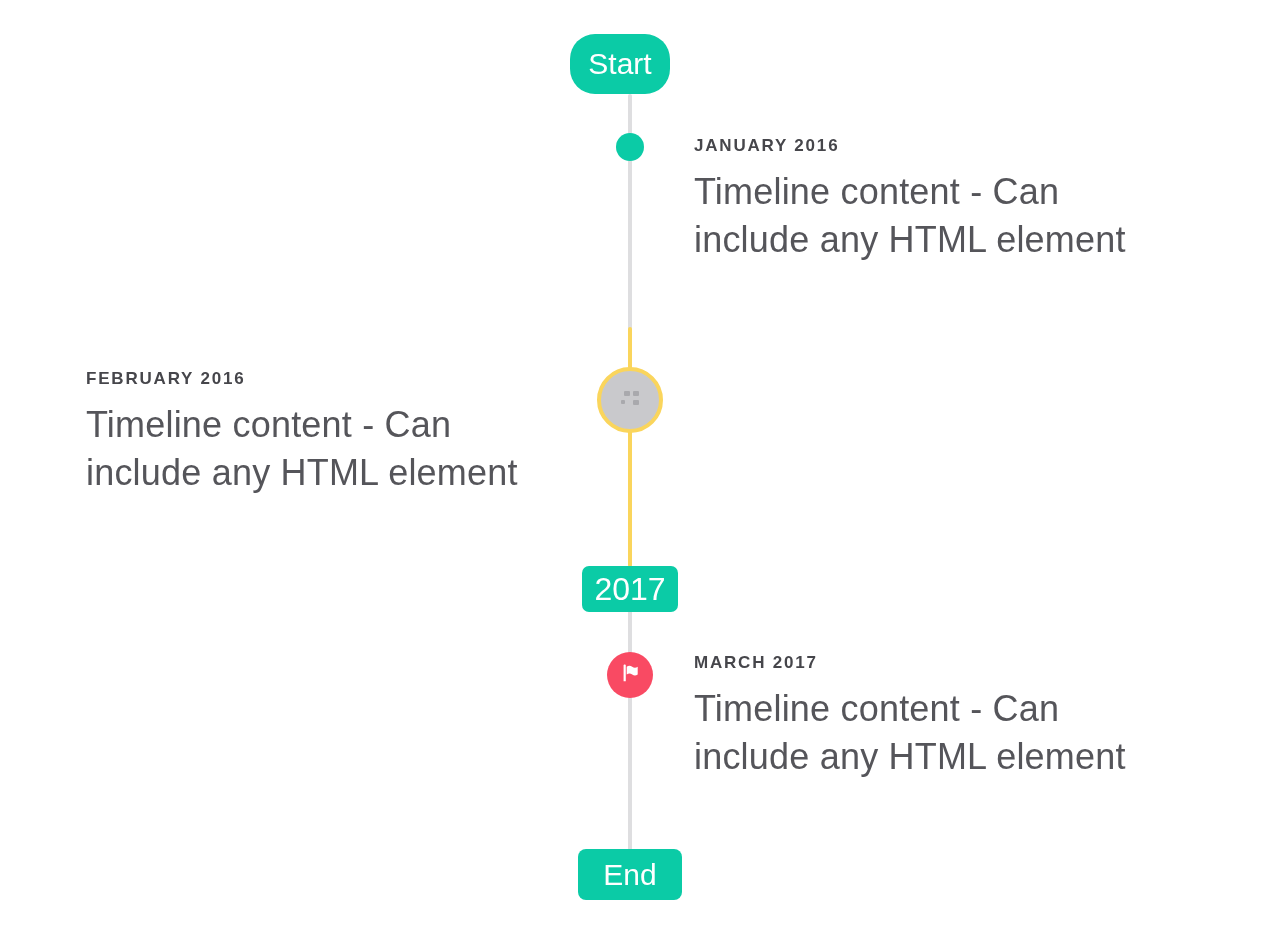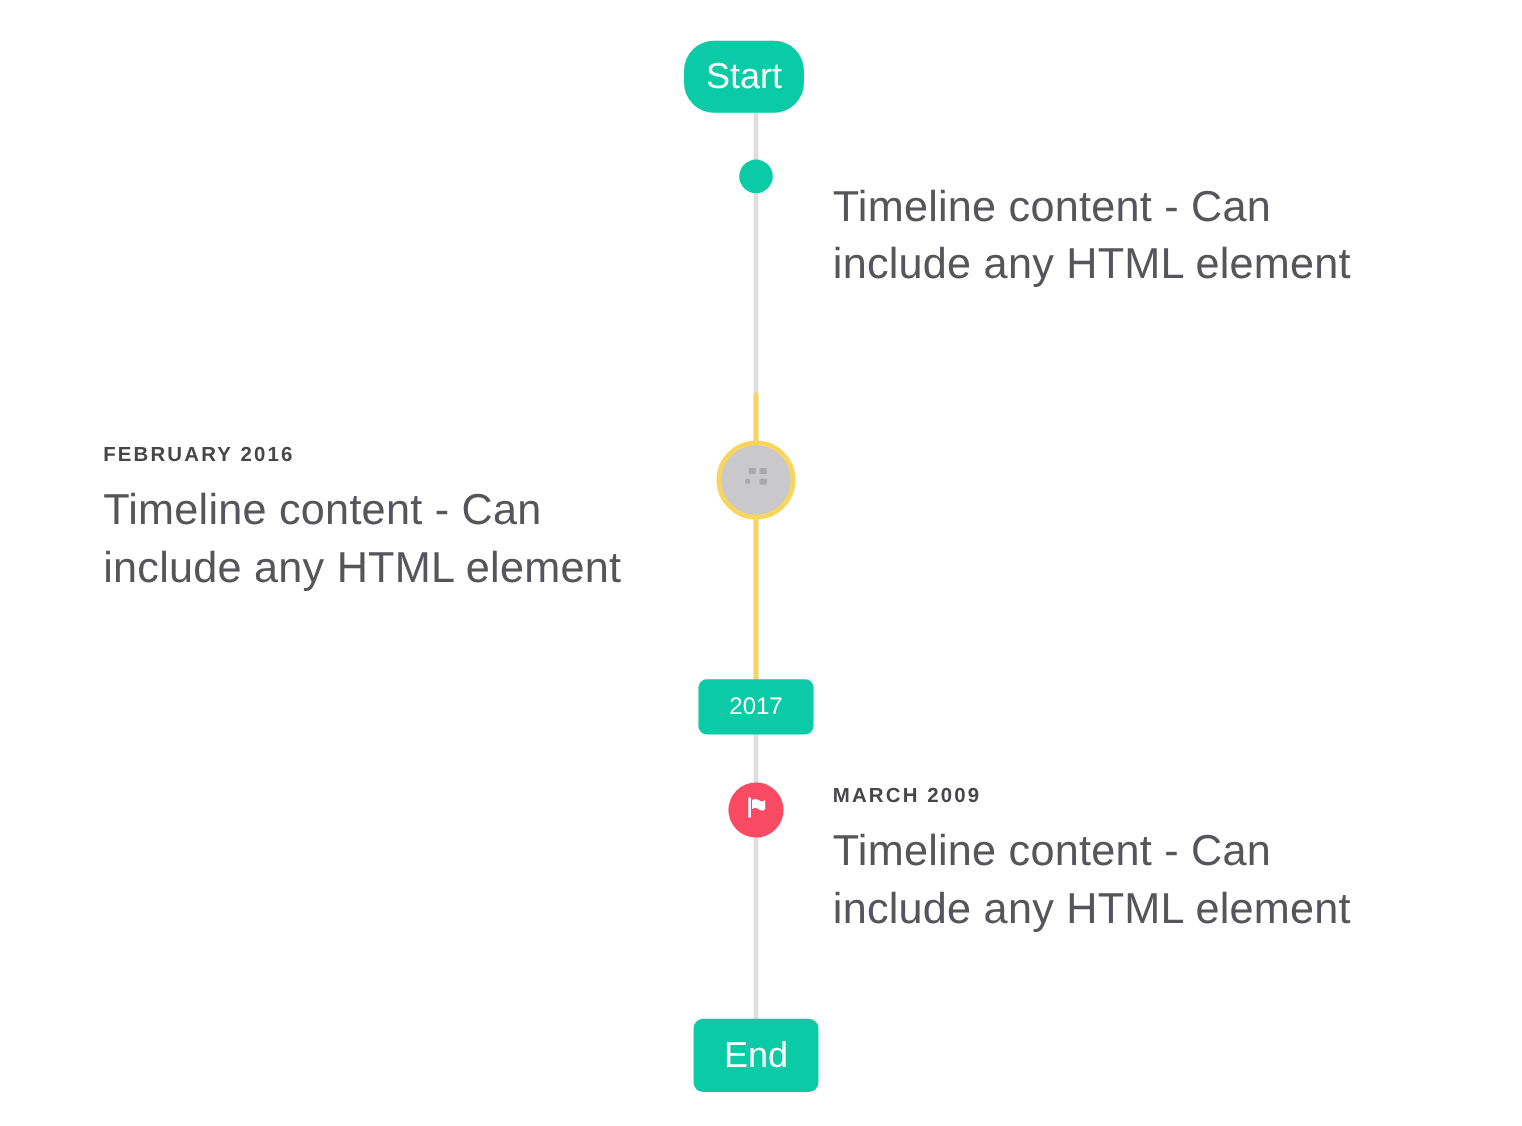--- a/index.html
+++ b/index.html
@@ -21,22 +21,22 @@
 
   
   .tl-line{position:absolute;left:628px;width:4px;background:var(--line-gray);border-radius:2px;}
   .tl-line.gray{top:94px;height:758px;}
   .tl-line.yellow{top:327px;height:240px;background:var(--highlight-yellow);}
 
   
   .badge{position:absolute;display:flex;align-items:center;justify-content:center;
     background:var(--accent-teal);color:var(--badge-text);border-radius:8px;z-index:3;}
   .badge.start{left:570px;top:34px;width:100px;height:60px;font-size:30px;border-radius:25px;}
-  .badge.year{left:582px;top:566px;width:96px;height:46px;font-size:20px;border-radius:7px;}
-  .badge.end{left:578px;top:849px;width:104px;height:61px;font-size:30px;}
+  .badge.year{left:582px;top:566px;width:96px;height:46px;font-size:32px;border-radius:7px;}
+  .badge.end{left:578px;top:849px;width:104px;height:51px;font-size:30px;}
 
   
   .dot{position:absolute;left:616px;top:133px;width:28px;height:28px;border-radius:50%;
     background:var(--accent-teal);z-index:3;}
   .bullet-img{position:absolute;left:597px;top:367px;width:66px;height:66px;border-radius:50%;
     background:var(--bullet-gray);border:4px solid var(--highlight-yellow);z-index:3;
     display:flex;align-items:center;justify-content:center;}
   .bullet-flag{position:absolute;left:607px;top:652px;width:46px;height:46px;border-radius:50%;
     background:var(--flag-red);z-index:3;display:flex;align-items:center;justify-content:center;}
   .bullet-flag svg{width:22px;height:22px;fill:#ffffff;}
@@ -60,20 +60,21 @@
 <div class="stage">
 
   <div class="tl-line gray"></div>
   <div class="tl-line yellow"></div>
 
   <div class="badge start">Start</div>
 
   <div class="dot"></div>
 
   <div class="content side-right jan">
+    <div class="ev-title">JANUARY 2016</div>
     <div class="ev-body">Timeline content - Can include any HTML element</div>
   </div>
 
   <div class="content side-left feb">
     <div class="ev-title">FEBRUARY 2016</div>
     <div class="ev-body">Timeline content - Can include any HTML element</div>
   </div>
 
   <div class="bullet-img">
     <span>
@@ -91,19 +92,19 @@
   <div class="bullet-flag">
     <span>
       <svg viewBox="0 0 24 24" xmlns="http://www.w3.org/2000/svg">
         <path d="M6.2 2.6c.7 0 1.2.55 1.2 1.2V21H5V3.8c0-.65.5-1.2 1.2-1.2z"></path>
         <path d="M8.4 5.2c2-1.5 4-1.5 6 0s4 1.5 6 0v8.4c-2 1.5-4 1.5-6 0s-4-1.5-6 0z"></path>
       </svg>
     </span>
   </div>
 
   <div class="content side-right mar">
-    <div class="ev-title">MARCH 2009</div>
+    <div class="ev-title">MARCH 2017</div>
     <div class="ev-body">Timeline content - Can include any HTML element</div>
   </div>
 
   <div class="badge end">End</div>
 
 </div>
 
 </body></html>

